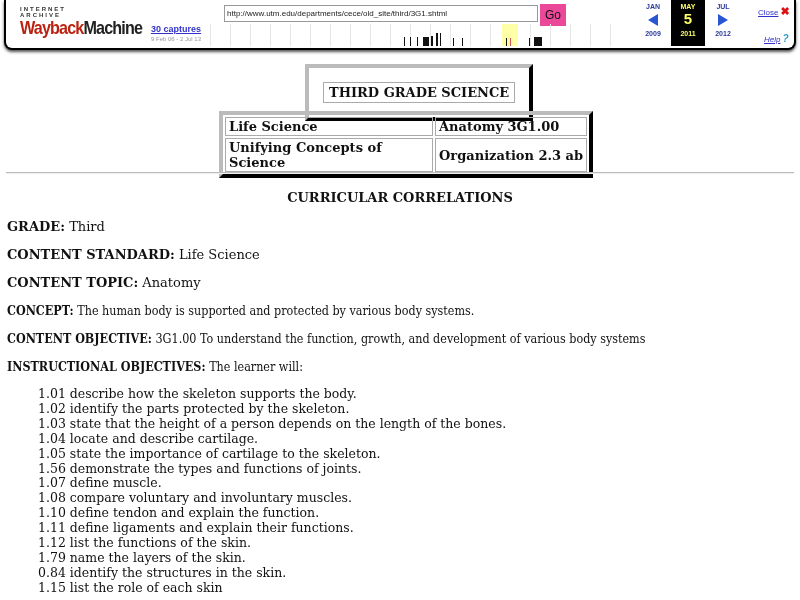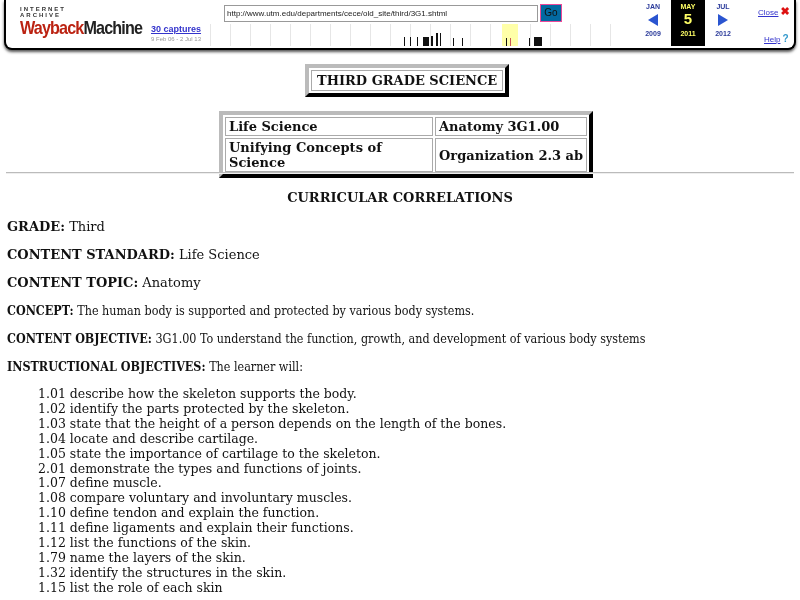--- a/index.html
+++ b/index.html
@@ -11,41 +11,41 @@
   .wb-logo { position:absolute; left:14px; top:6px; width:90px; }
   .wb-logo .ia { font-family:"Liberation Sans",sans-serif; font-size:6px; letter-spacing:2px; color:#333; font-weight:bold; }
   .wb-logo .wm { font-family:"Liberation Sans",sans-serif; font-weight:bold; font-size:19px; line-height:20px; color:#222;
         letter-spacing:-1px; transform:scaleX(0.85); transform-origin:left; white-space:nowrap; }
   .wb-logo .wm .way { color:#b21; }
   .wb-caps { position:absolute; left:138px; top:24px; width:64px; text-align:center; font-family:"Liberation Sans",sans-serif; }
   .wb-caps a { font-size:9px; color:#33c; text-decoration:underline; font-weight:bold; display:block; }
   .wb-caps span { font-size:6px; color:#999; display:block; margin-top:2px; }
   .wb-url { position:absolute; left:218px; top:5px; width:308px; height:13px; border:1px solid #999; background:#fff;
             font-family:"Liberation Sans",sans-serif; font-size:8px; line-height:13px; padding-left:2px; color:#222; overflow:hidden; white-space:nowrap; }
-  .wb-go { position:absolute; left:534px; top:4px; width:20px; height:16px; border:1px solid #ec4899; background:#0369a1;
-           font-family:"Liberation Sans",sans-serif; font-size:10px; text-align:center; line-height:16px; }
+  .wb-go { position:absolute; left:534px; top:4px; width:20px; height:16px; border:3px solid #ec4899; background:#ec4899;
+           font-family:"Liberation Sans",sans-serif; font-size:12px; text-align:center; line-height:16px; }
   .wb-spark { position:absolute; left:204px; top:22px; width:420px; height:26px; }
   .wb-spark .tick { position:absolute; top:2px; width:1px; height:22px; background:#e6e6e6; }
   .wb-spark .bar { position:absolute; bottom:2px; background:#111; }
   .wb-spark .hl { position:absolute; top:2px; height:22px; background:#ffffa8; }
   .wb-cal { position:absolute; left:630px; top:0; width:110px; height:46px; font-family:"Liberation Sans",sans-serif; }
   .wb-col { position:absolute; top:0; width:34px; text-align:center; font-size:7px; font-weight:bold; color:#2a3a9a; }
   .wb-col.cur { background:#000; color:#ff6; height:46px; }
   .wb-col .m { display:block; margin-top:3px; }
   .wb-col .d { display:block; font-size:15px; line-height:16px; margin-top:1px; height:16px; }
   .wb-col .y { display:block; margin-top:3px; }
   .arrow-l { display:inline-block; width:0; height:0; border-top:6px solid transparent; border-bottom:6px solid transparent; border-right:10px solid #2a55d0; margin-top:3px; }
   .arrow-r { display:inline-block; width:0; height:0; border-top:6px solid transparent; border-bottom:6px solid transparent; border-left:10px solid #2a55d0; margin-top:3px; }
   .wb-close { position:absolute; left:752px; top:5px; font-family:"Liberation Sans",sans-serif; font-size:8px; color:#33c; text-decoration:underline; }
   .wb-close .x { color:#d11; font-weight:bold; font-size:11px; text-decoration:none; display:inline-block; margin-left:2px; }
-  .wb-help { position:absolute; left:758px; top:33px; font-family:"Liberation Sans",sans-serif; font-size:8px; color:#33c; text-decoration:underline; }
+  .wb-help { position:absolute; left:758px; top:33px; font-family:"Liberation Sans",sans-serif; font-size:8px; color:#33c; text-decoration:underline;font-style:italic; }
   .wb-help .q { color:#39c; font-weight:bold; font-size:10px; text-decoration:none; display:inline-block; margin-left:2px; }
 
   
-  .title-box { position:absolute; left:305px; top:64px; border:4px outset #888; border-color:#bbb #444 #444 #bbb; padding:2px; }
+  .title-box { position:absolute; left:305px; top:64px; border:4px outset #888; border-color:#bbb #444 #444 #bbb; padding:14px; }
   .title-box div { border:1px solid #aaa; padding:2px 5px; font-weight:bold; font-size:13px; }
   .info { position:absolute; left:219px; top:111px; border:4px outset #888; border-color:#bbb #444 #444 #bbb; border-collapse:separate; border-spacing:2px; }
   .info td { border:1px solid #aaa; font-weight:bold; font-size:13px; padding:1px 3px; }
   hr.rule { position:absolute; left:6px; top:172px; width:788px; margin:0; border:none; border-top:1px solid #bbb; border-bottom:1px solid #eee; }
   .h-center { position:absolute; top:190px; left:0; width:800px; text-align:center; font-weight:bold; font-size:13px; }
   .field { position:absolute; left:7px; font-size:13px; white-space:nowrap; }
   .field b { font-weight:bold; }
   .narrow { display:inline-block; transform:scaleX(0.86); transform-origin:left; }
   ul.objs { position:absolute; left:38px; top:387px; margin:0; padding:0; list-style:none; font-size:12.5px; line-height:14.9px; }
 </style>
@@ -165,22 +165,22 @@
 <div class="field" style="top:359px">
   <span class="narrow"><b>INSTRUCTIONAL OBJECTIVES:</b> <span>The learner will:</span></span>
 </div>
 
 <ul class="objs">
   <li>1.01 describe how the skeleton supports the body.</li>
   <li>1.02 identify the parts protected by the skeleton.</li>
   <li>1.03 state that the height of a person depends on the length of the bones.</li>
   <li>1.04 locate and describe cartilage.</li>
   <li>1.05 state the importance of cartilage to the skeleton.</li>
-  <li>2.01 demonstrate the types and functions of joints.</li>
+  <li>1.56 demonstrate the types and functions of joints.</li>
   <li>1.07 define muscle.</li>
   <li>1.08 compare voluntary and involuntary muscles.</li>
   <li>1.10 define tendon and explain the function.</li>
   <li>1.11 define ligaments and explain their functions.</li>
   <li>1.12 list the functions of the skin.</li>
   <li>1.79 name the layers of the skin.</li>
-  <li>1.32 identify the structures in the skin.</li>
+  <li>0.84 identify the structures in the skin.</li>
   <li>1.15 list the role of each skin</li>
 </ul>
 
 </body></html>

